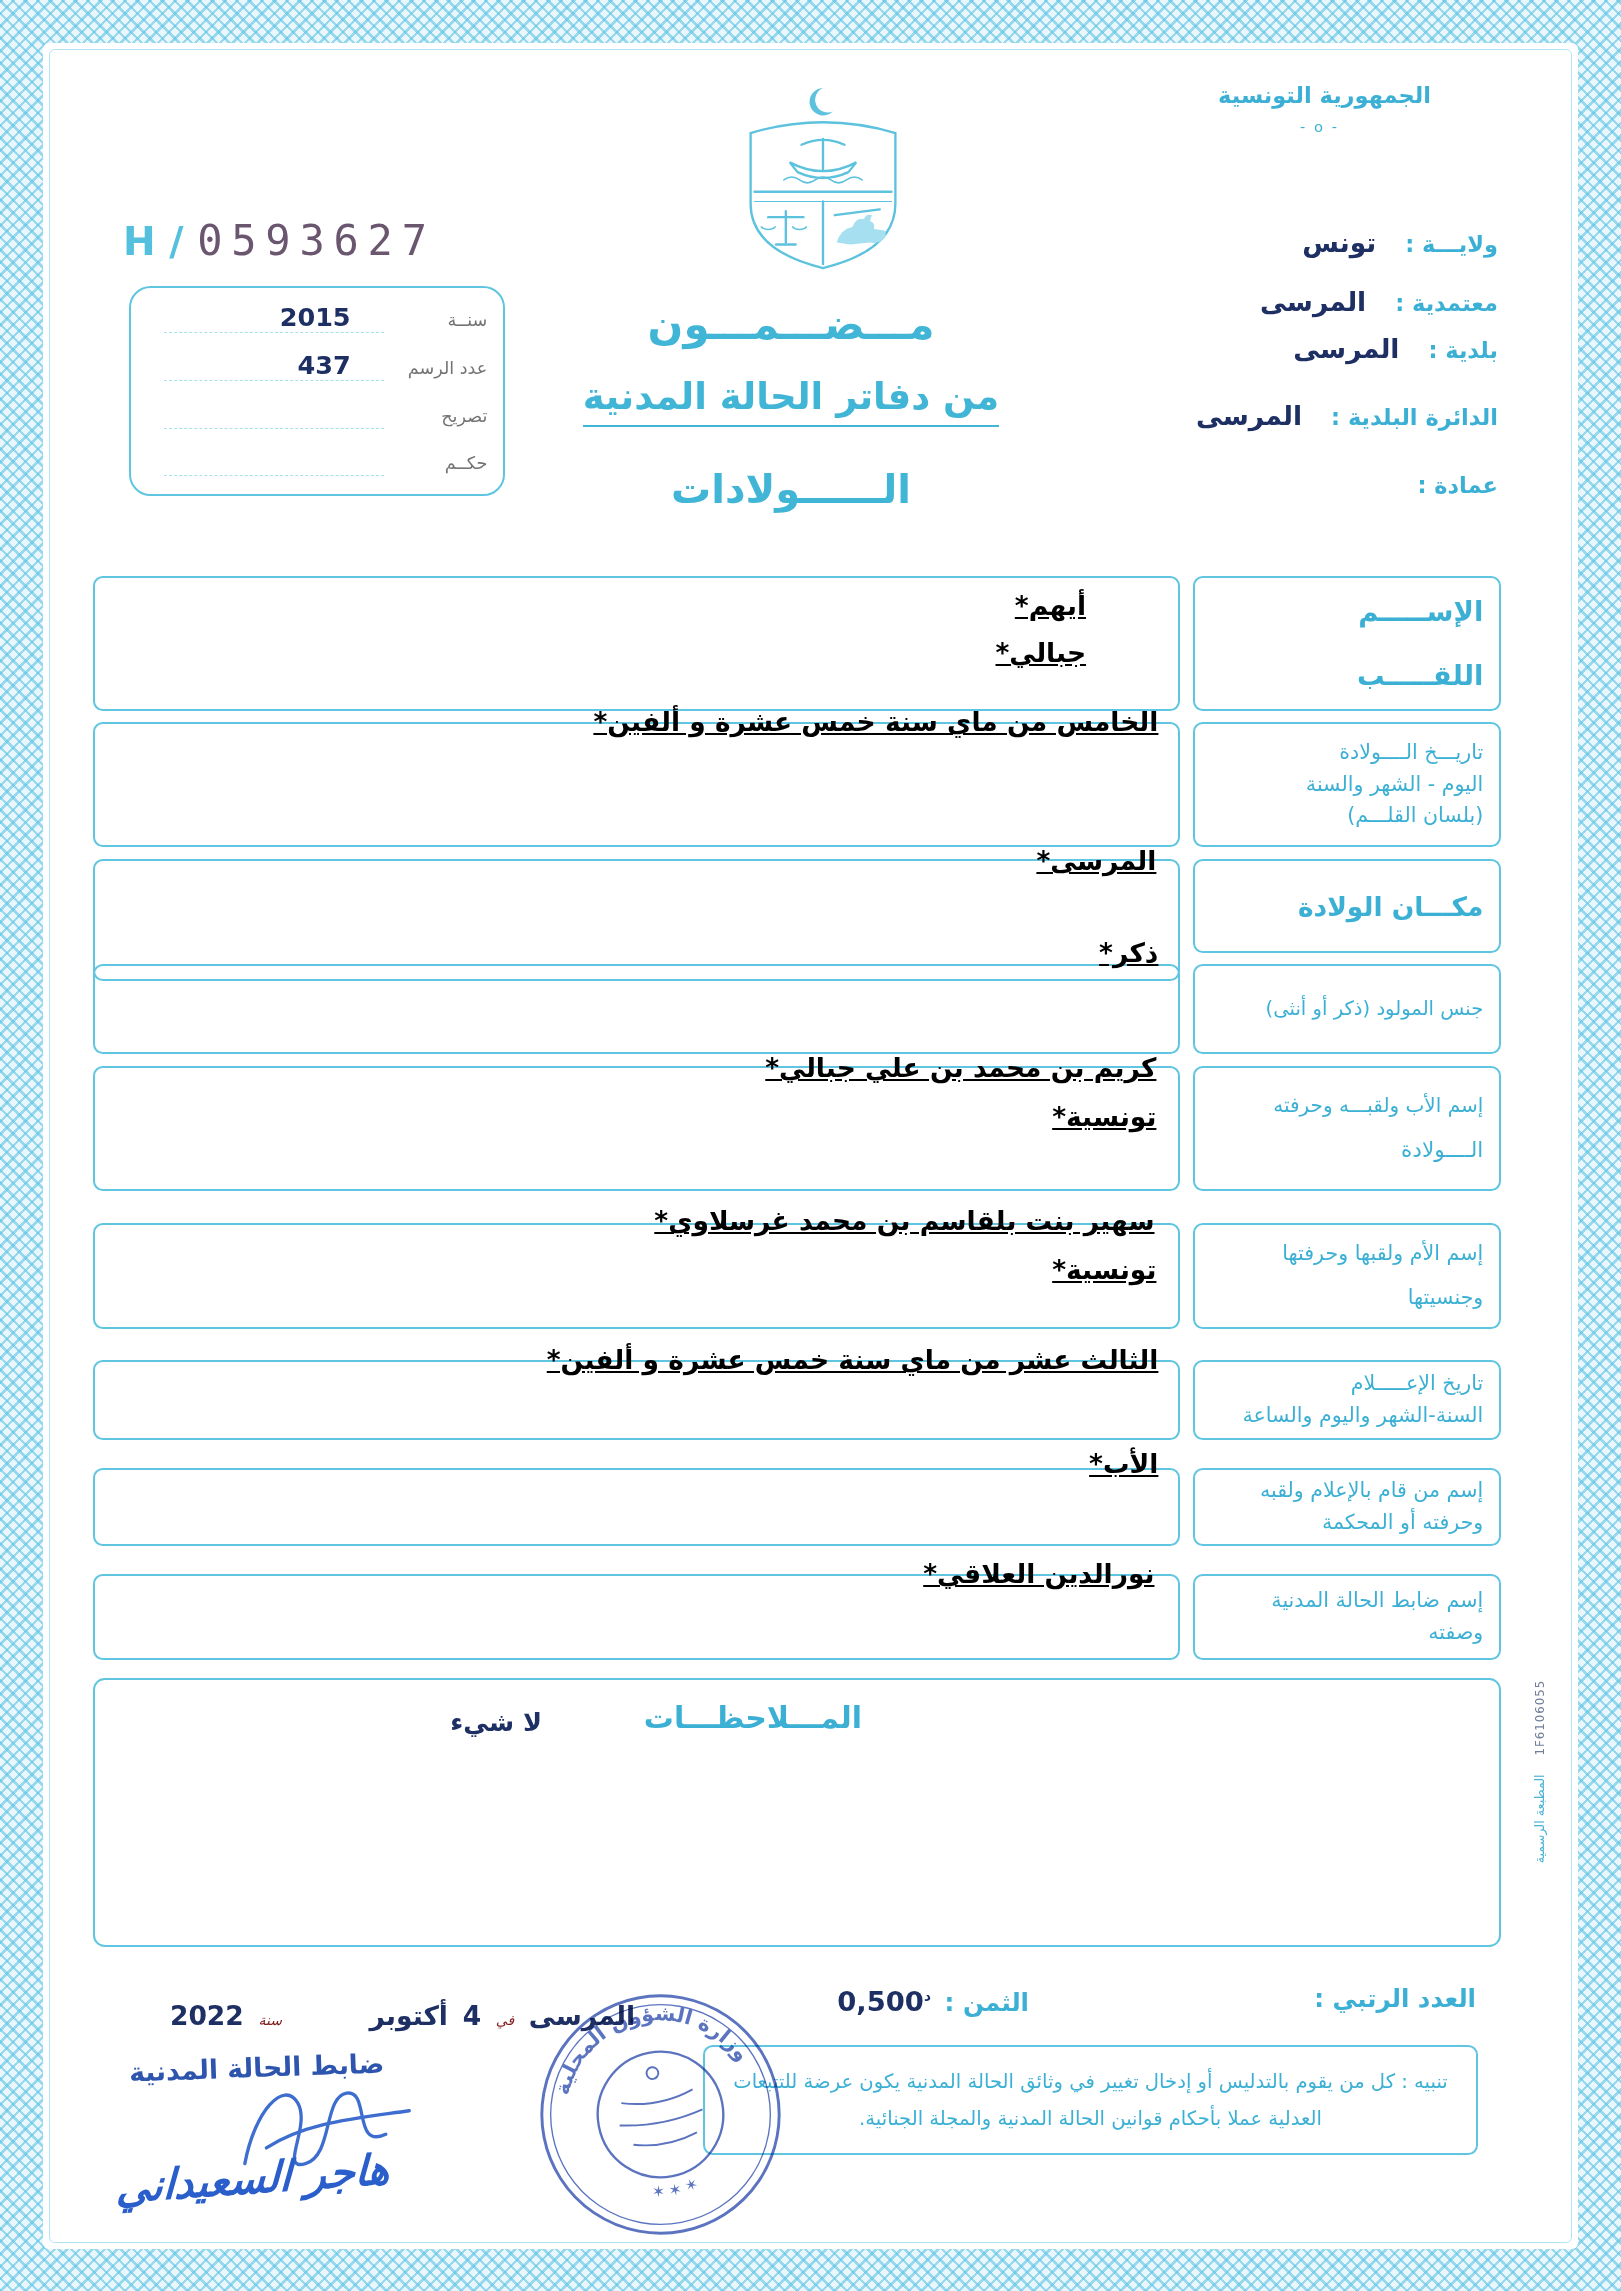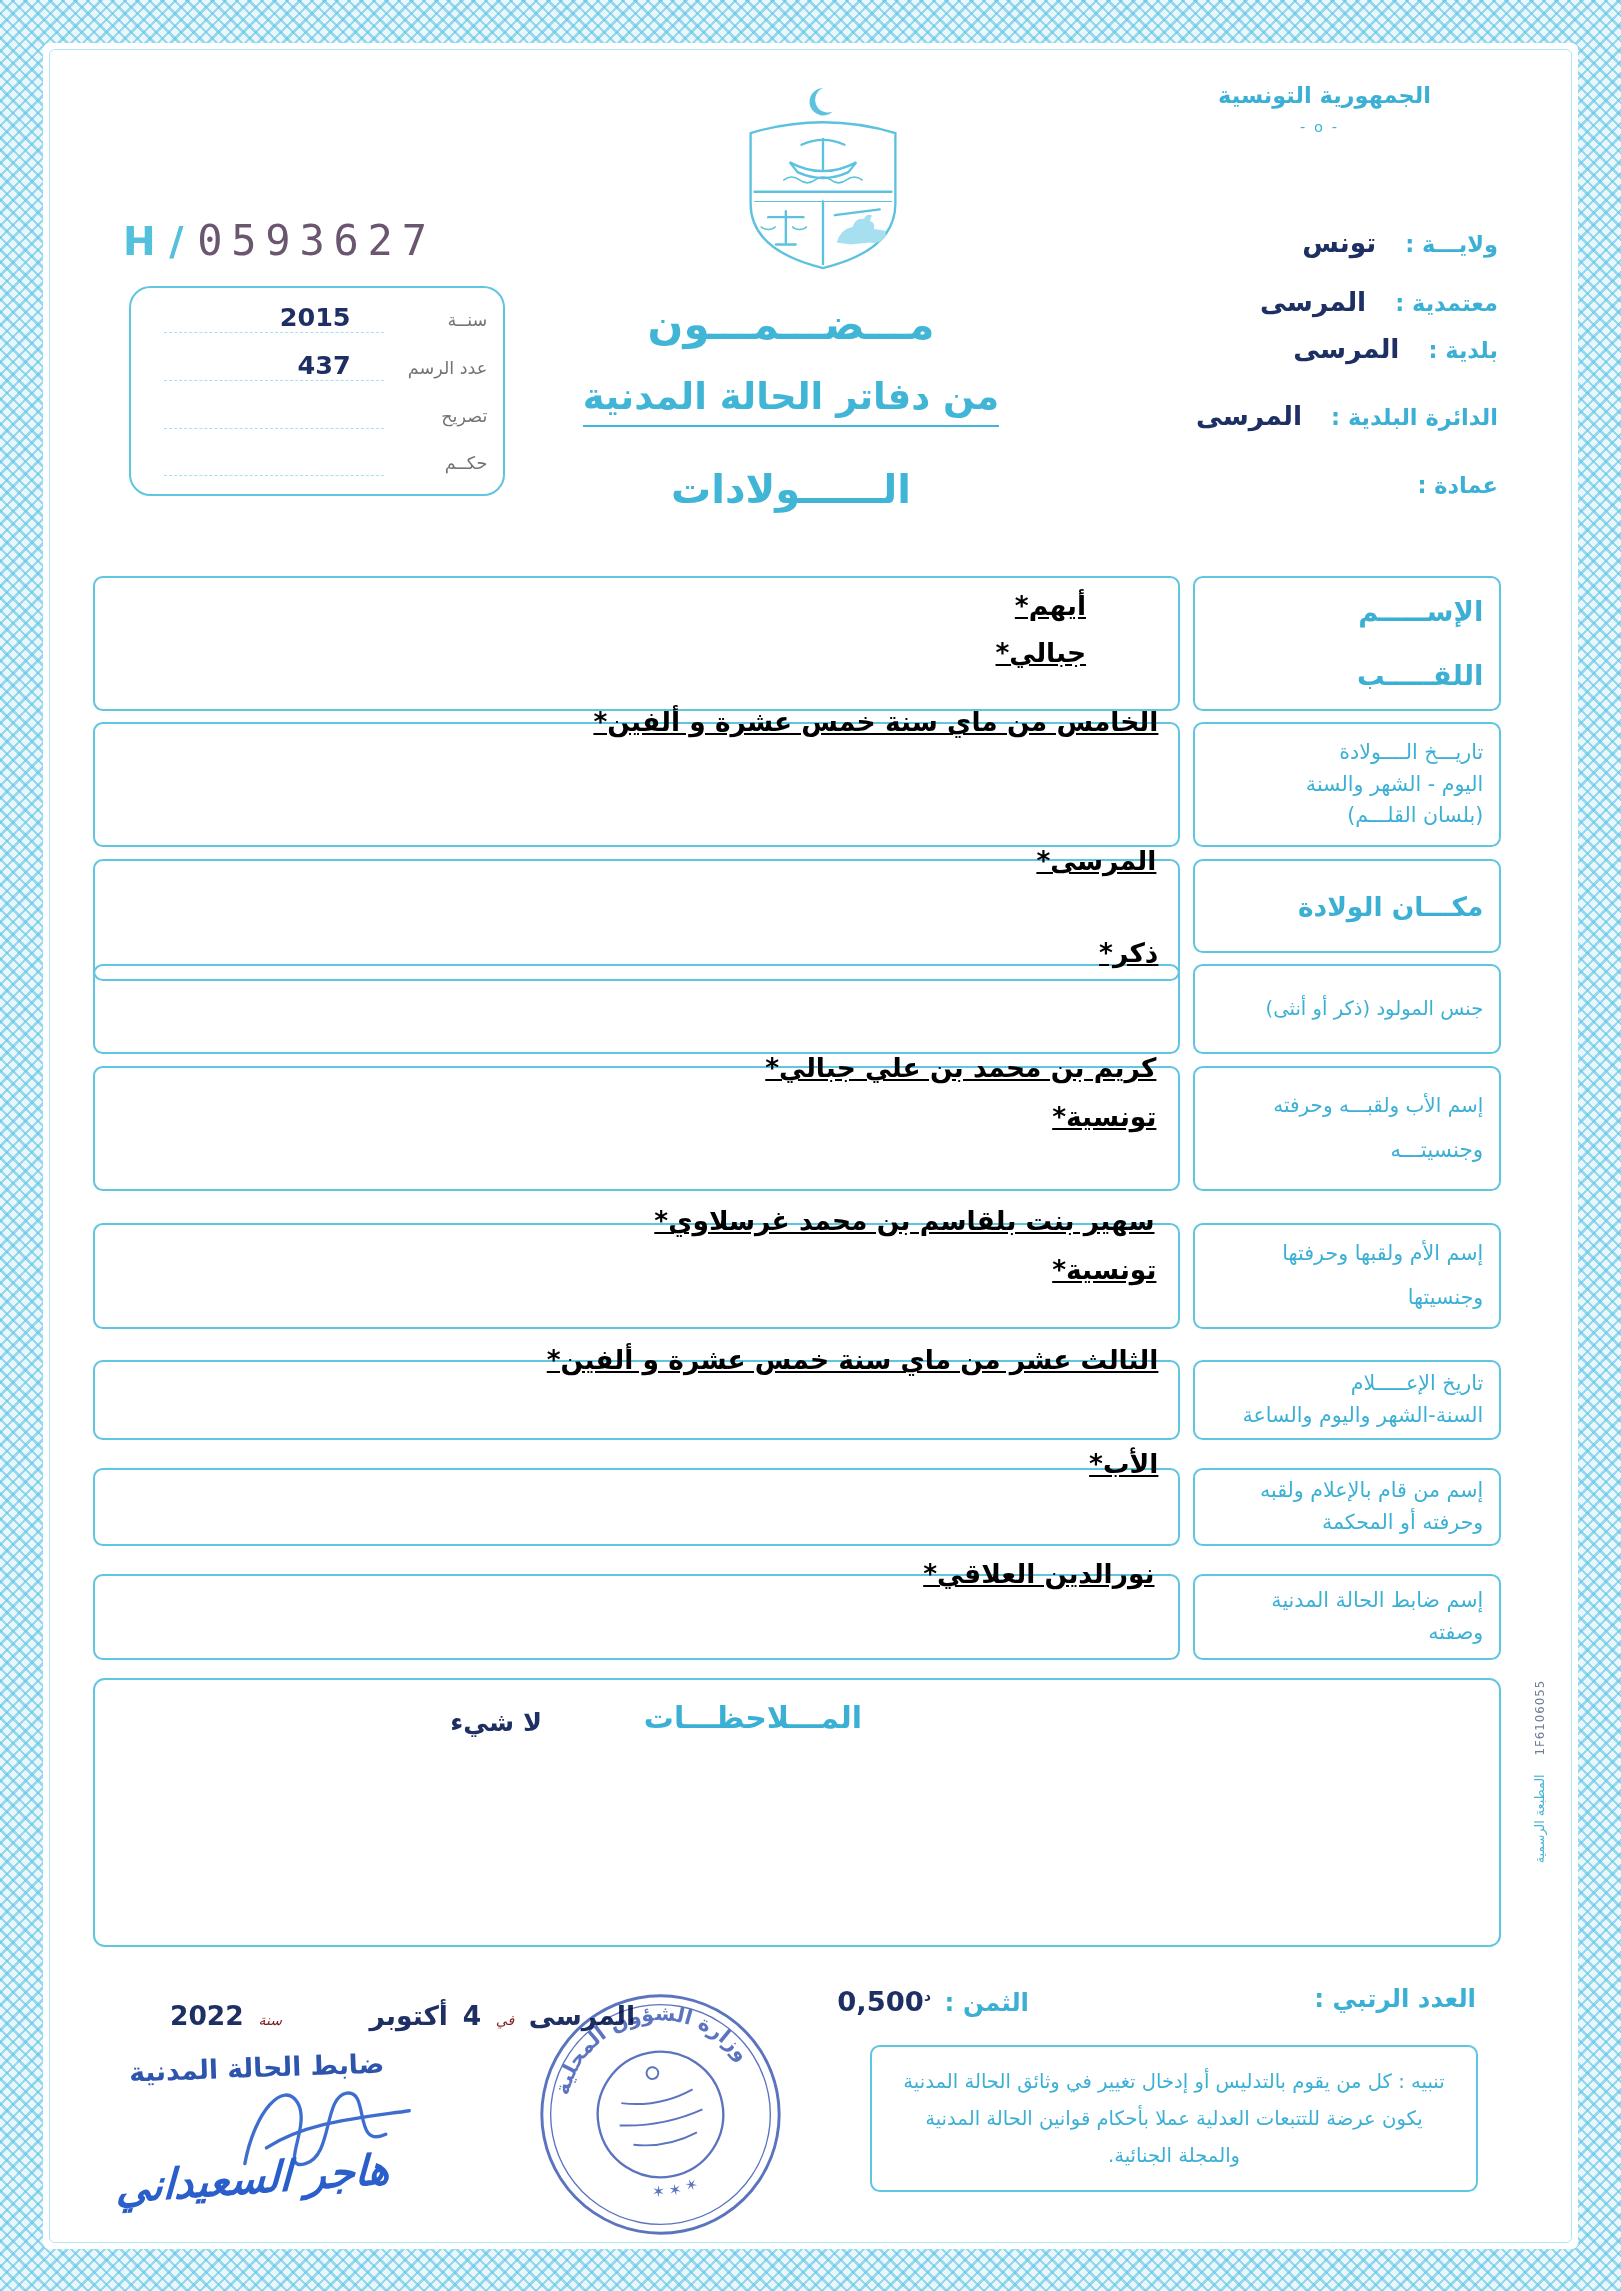--- a/index.html
+++ b/index.html
@@ -45,21 +45,21 @@
   
   .notes{left:93px;top:1678px;width:1408px;height:269px;border:2.9px solid #60c5e0;border-radius:11.8px;box-sizing:border-box;}
   .notes-title{position:absolute;top:19.6px;right:637px;font-size:30px;font-weight:bold;color:#3cb0d4;white-space:nowrap;}
   .notes-value{position:absolute;top:27.4px;right:957px;font-size:25.5px;color:#1d2f63;font-weight:bold;white-space:nowrap;}
   
   .ordinal{top:1984px;right:145px;font-size:24.5px;font-weight:bold;color:#3cb0d4;white-space:nowrap;}
   .price{top:1986px;right:592px;display:flex;align-items:baseline;gap:13.7px;white-space:nowrap;}
   .price-label{color:#3cb0d4;font-size:24.5px;font-weight:bold;}
   .price-value{color:#1d2f63;font-size:27.4px;font-weight:bold;}
   .price sup{font-size:13.7px;color:#1d2f63;}
-  .notice{top:2045px;right:143px;width:608px;border:2.9px solid #60c5e0;border-radius:9.8px;box-sizing:border-box;
+  .notice{top:2045px;right:143px;width:775px;border:2.9px solid #60c5e0;border-radius:9.8px;box-sizing:border-box;
           padding:15.7px 21.6px;color:#3cb0d4;font-size:19.6px;line-height:1.9;text-align:center;}
   .dateline{top:2000px;right:986px;display:flex;align-items:baseline;gap:14.7px;white-space:nowrap;}
   .dl-ink{color:#1d2f63;font-size:26.5px;font-weight:bold;}
   .dl-ac{color:#7f1d1d;font-size:14px;font-style:italic;}
   .dl-year-label{margin-right:73px;}
   .officer{top:2052px;right:1237px;color:#2e55ad;font-size:26.5px;font-weight:bold;transform:rotate(-2deg);white-space:nowrap;}
   .signame{top:2154px;right:1231px;color:#2a5ecb;font-size:42px;font-weight:bold;font-style:italic;
            transform:rotate(-4deg) skewX(-6deg);letter-spacing:2px;white-space:nowrap;z-index:6;}
   .scribble{left:227px;top:2054px;z-index:5;}
   .stamp{left:534px;top:1988px;width:253px;height:253px;transform:rotate(-11deg);opacity:.85;
@@ -184,21 +184,21 @@
   <div class="lbox" style="top:964px;height:90px">
     <div class="lb" style="font-size:19.6px">جنس المولود (ذكر أو أنثى)</div>
   </div>
 
   <div class="vbox" style="top:1066px;height:125px">
     <div class="vline" style="top:-15.7px;right:21.6px">كريم بن محمد بن علي جبالي*</div>
     <div class="vline" style="top:33px;right:21.6px">تونسية*</div>
   </div>
   <div class="lbox gap14" style="top:1066px;height:125px">
     <div class="lb" style="font-size:20px">إسم الأب ولقبـــه وحرفته</div>
-    <div class="lb" style="font-size:21.6px">وجنسيتـــه</div>
+    <div class="lb" style="font-size:21.6px">الــــولادة</div>
   </div>
 
   <div class="vbox" style="top:1223px;height:106px">
     <div class="vline" style="top:-19.6px;right:23.5px">سهير بنت بلقاسم بن محمد غرسلاوي*</div>
     <div class="vline" style="top:29px;right:21.6px">تونسية*</div>
   </div>
   <div class="lbox gap14" style="top:1223px;height:106px">
     <div class="lb">إسم الأم ولقبها وحرفتها</div>
     <div class="lb">وجنسيتها</div>
   </div>

